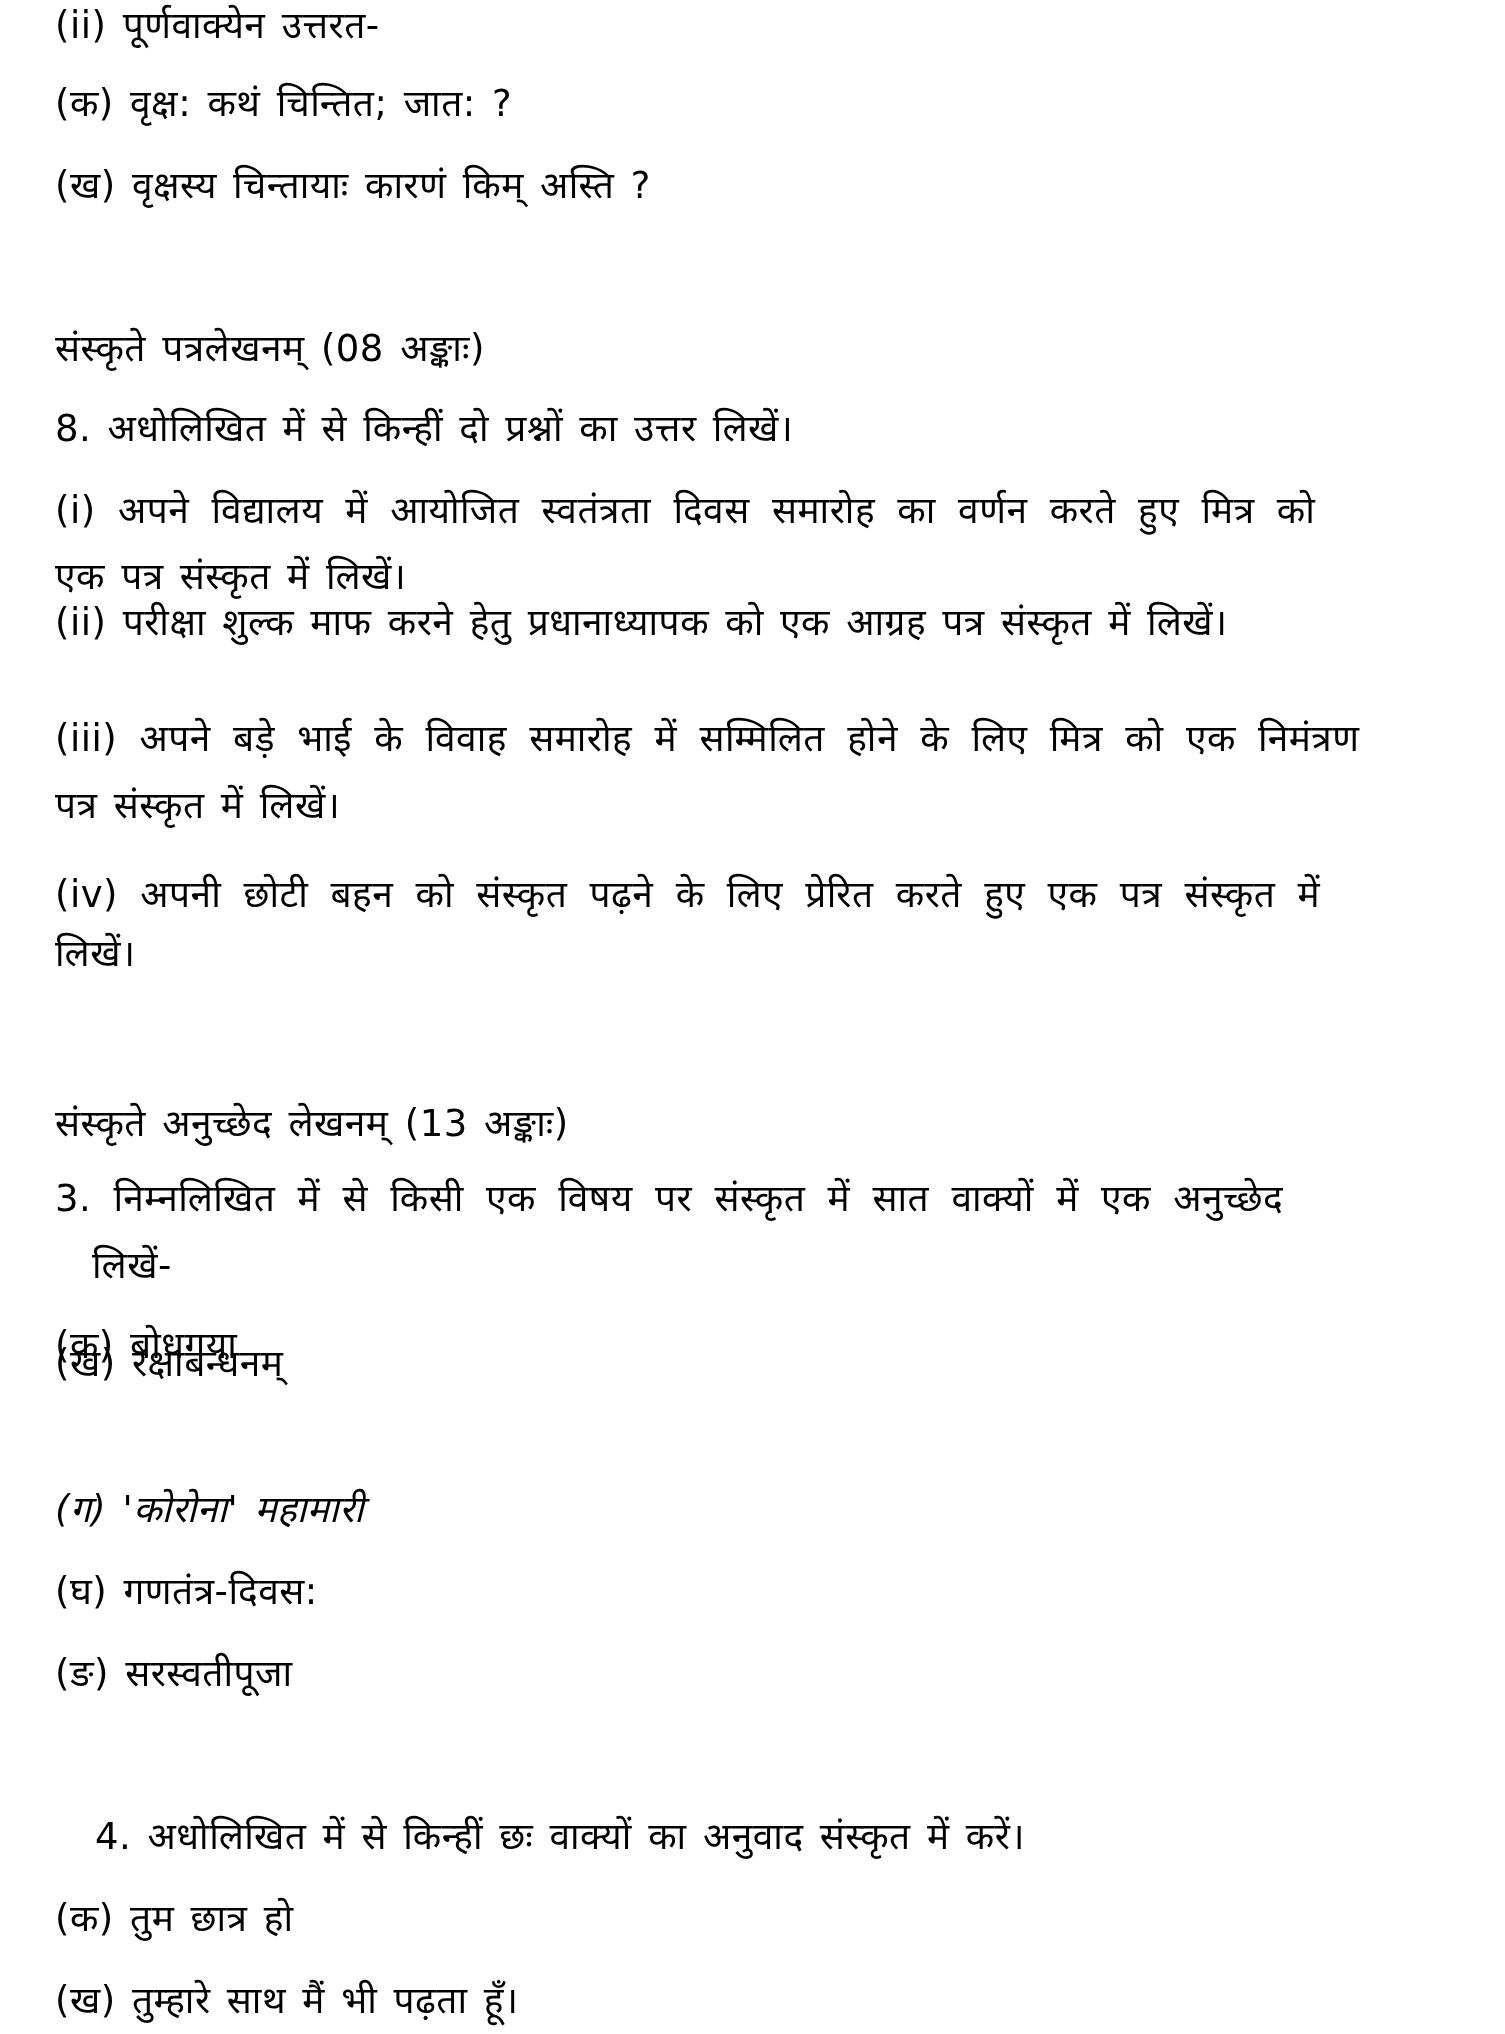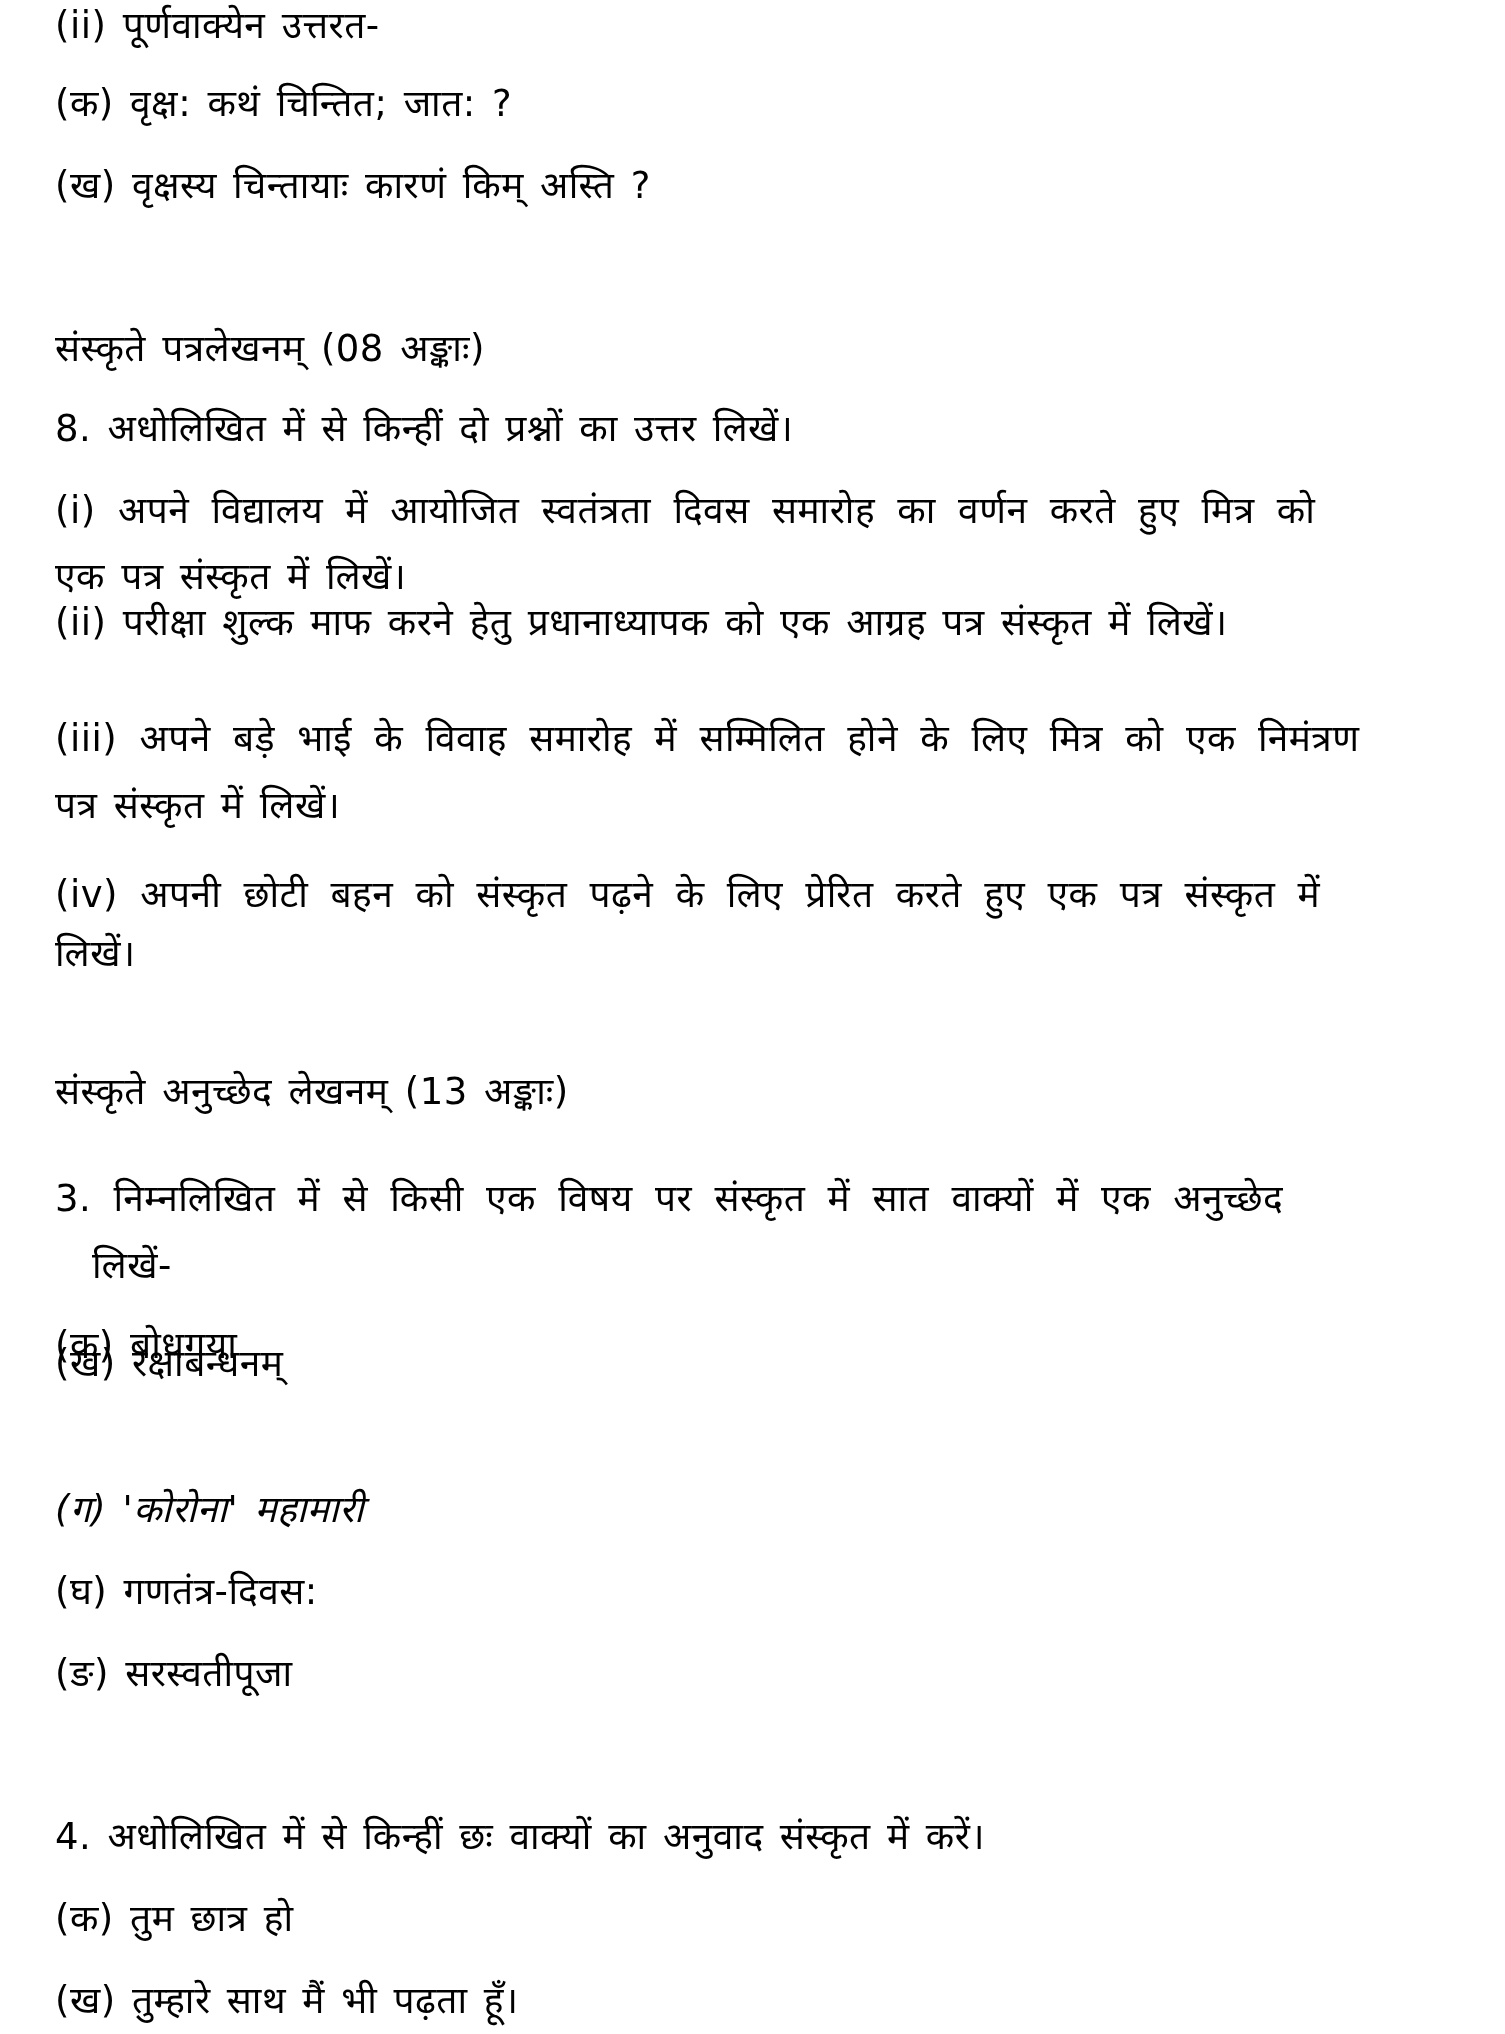--- a/index.html
+++ b/index.html
@@ -42,27 +42,27 @@
   <div class="line" style="top:553px;">एक पत्र संस्कृत में लिखें।</div>
 
   <div class="line" style="top:599px;">(ii) परीक्षा शुल्क माफ करने हेतु प्रधानाध्यापक को एक आग्रह पत्र संस्कृत में लिखें।</div>
 
   <div class="line wide" style="top:715px;">(iii) अपने बड़े भाई के विवाह समारोह में सम्मिलित होने के लिए मित्र को एक निमंत्रण</div>
   <div class="line" style="top:782px;">पत्र संस्कृत में लिखें।</div>
 
   <div class="line wide" style="top:863px;margin-top:8px;">(iv) अपनी छोटी बहन को संस्कृत पढ़ने के लिए प्रेरित करते हुए एक पत्र संस्कृत में</div>
   <div class="line" style="top:930px;">लिखें।</div>
 
-  <div class="line" style="top:1068px;">संस्कृते अनुच्छेद लेखनम् (13 अङ्काः)</div>
+  <div class="line" style="top:1100px;">संस्कृते अनुच्छेद लेखनम् (13 अङ्काः)</div>
   <div class="line wide" style="top:1175px;">3. निम्नलिखित में से किसी एक विषय पर संस्कृत में सात वाक्यों में एक अनुच्छेद</div>
   <div class="line" style="top:1242px;margin-left:37px;">लिखें-</div>
 
   <div class="line" style="top:1322px;">(क)  बोधगया</div>
   <div class="line" style="top:1340px;">(ख)  रक्षाबन्धनम्</div>
   <div class="line" style="top:1486px;font-style:italic;">(ग)  'कोरोना'  महामारी</div>
   <div class="line" style="top:1568px;">(घ)  गणतंत्र-दिवस:</div>
   <div class="line" style="top:1650px;">(ङ)  सरस्वतीपूजा</div>
 
-  <div class="line" style="top:1813px;">4. अधोलिखित में से किन्हीं छः वाक्यों का अनुवाद संस्कृत में करें।</div>
+  <div class="line" style="top:1813px;margin-left:40px;">4. अधोलिखित में से किन्हीं छः वाक्यों का अनुवाद संस्कृत में करें।</div>
   <div class="line" style="top:1895px;">(क) तुम छात्र हो</div>
   <div class="line" style="top:1977px;">(ख) तुम्हारे साथ मैं भी पढ़ता हूँ।</div>
 
 </div>
 
 </body></html>

